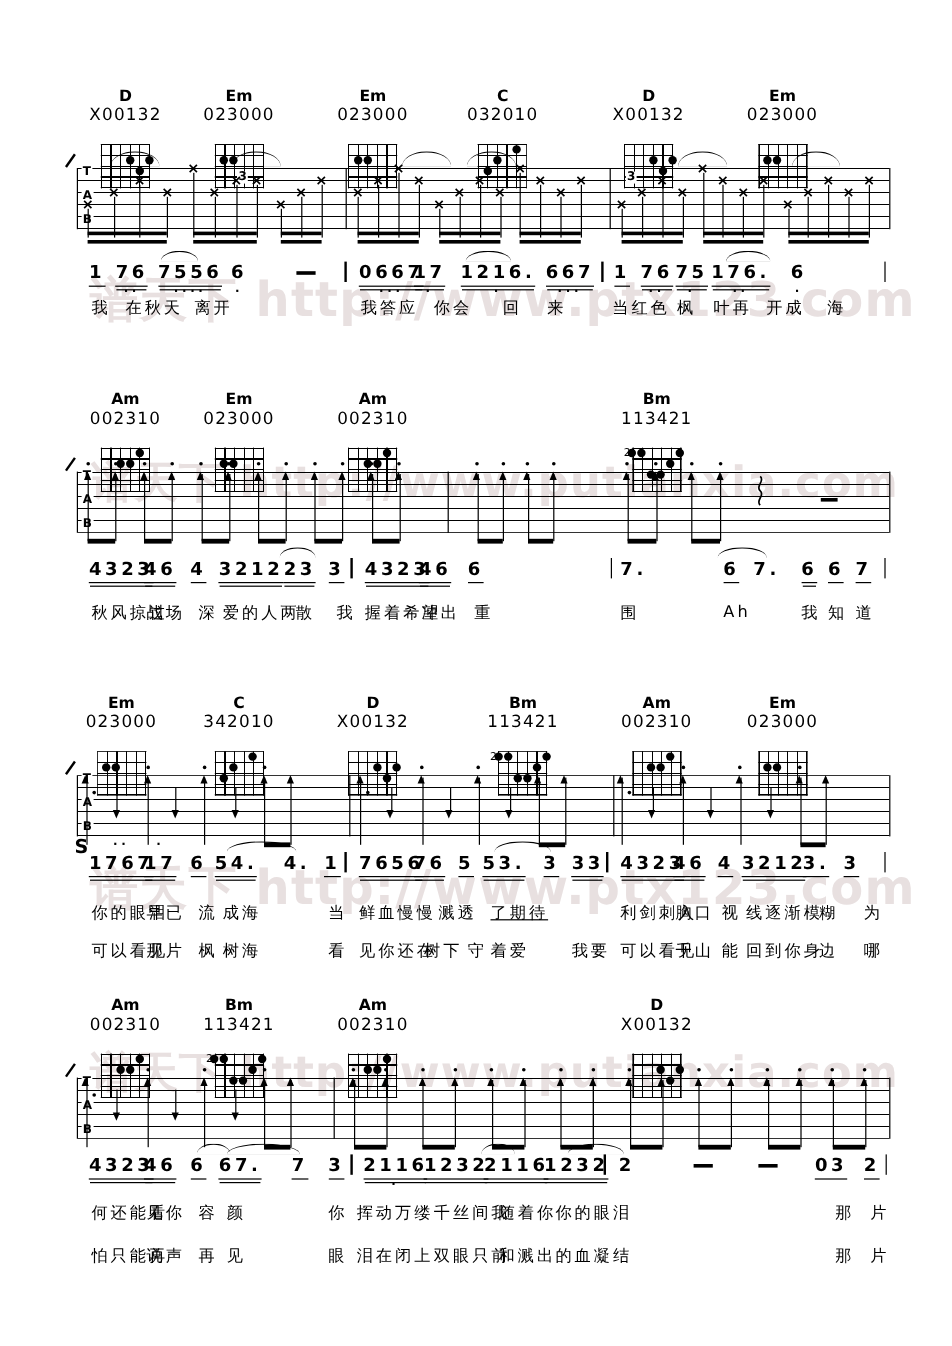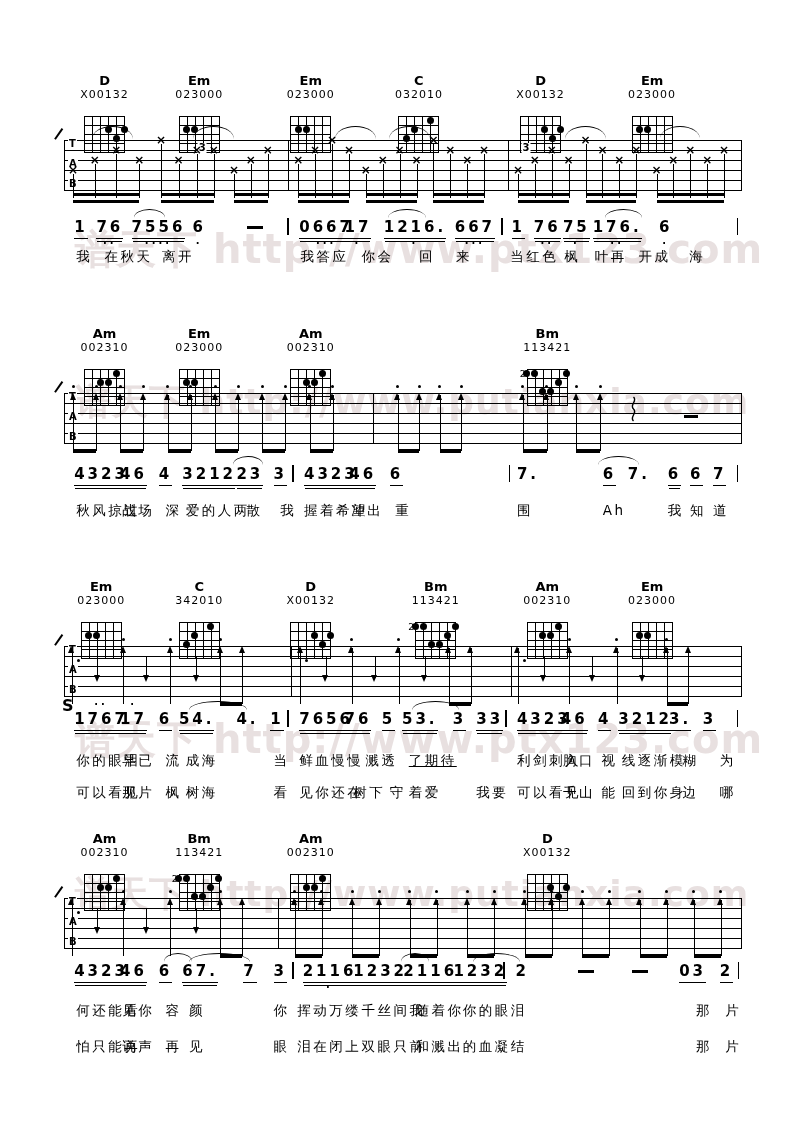--- a/index.html
+++ b/index.html
@@ -32,21 +32,21 @@
   .u2{border-bottom:1.5px solid #000;}
   .u2::after{content:"";position:absolute;left:1px;right:1px;bottom:-4px;height:1.5px;background:#000;}
   .lds{position:absolute;left:0;right:0;bottom:-11px;text-align:center;font-size:10px;letter-spacing:3px;line-height:1;}
   .hds{position:absolute;left:0;right:0;top:-10px;text-align:center;font-size:10px;letter-spacing:3px;line-height:1;}
   .nbar{position:absolute;top:0;width:1.5px;height:17px;background:#000;}
   .ndash{position:absolute;top:8px;width:16px;height:3px;background:#000;}
   .lyr-row{position:absolute;left:0;right:0;height:20px;}
   .lyr{position:absolute;font-size:13.5px;letter-spacing:2.5px;white-space:nowrap;}
   .chord{position:absolute;transform:translateX(-50%);text-align:center;width:64px;top:-66px;}
   .nm{font-weight:bold;font-size:13px;line-height:1.1;}
-  .fg{font-size:11px;letter-spacing:1px;line-height:1.2;margin-bottom:15px;}
+  .fg{font-size:14px;letter-spacing:1px;line-height:1.2;margin-bottom:15px;}
   .grid{position:relative;width:41px;height:37px;margin:0 auto;
         background-image:repeating-linear-gradient(to right,#000 0 1px,transparent 1px 8px),
                          repeating-linear-gradient(to bottom,#000 0 1px,transparent 1px 9px);}
   .gdot{position:absolute;width:7px;height:7px;border-radius:50%;background:#000;}
   .side2{position:absolute;left:-7px;top:1px;font-size:9px;line-height:1;}
   .segno{position:absolute;font-weight:bold;font-size:16px;z-index:1;}
 </style>
 </head>
 <body>
 

